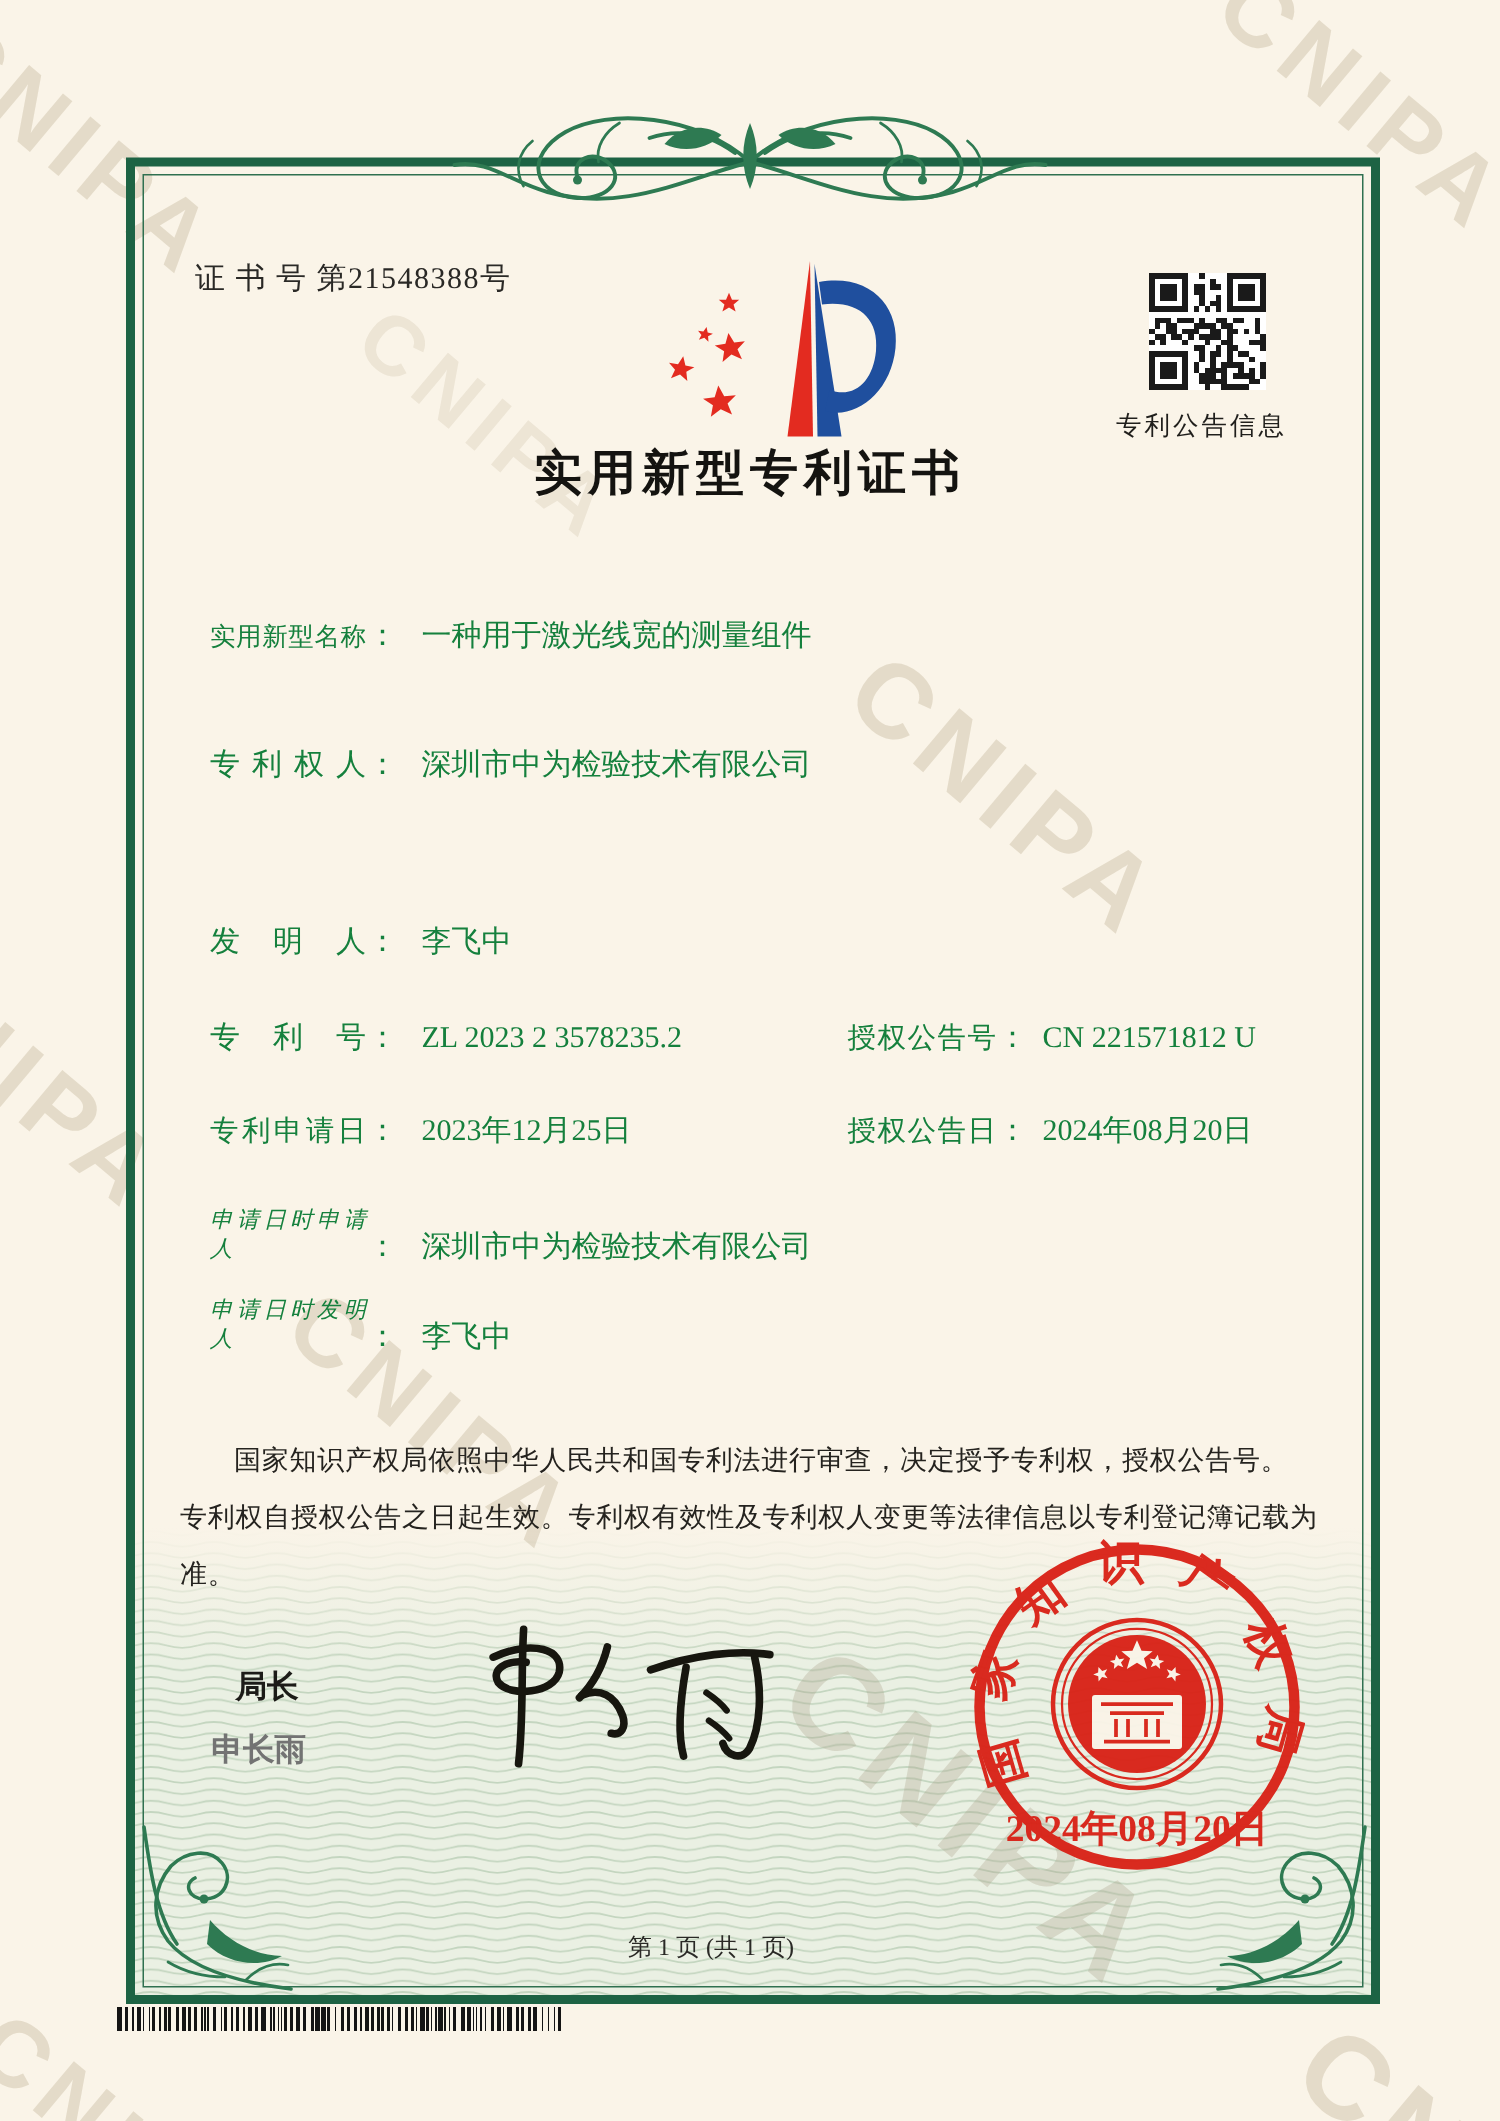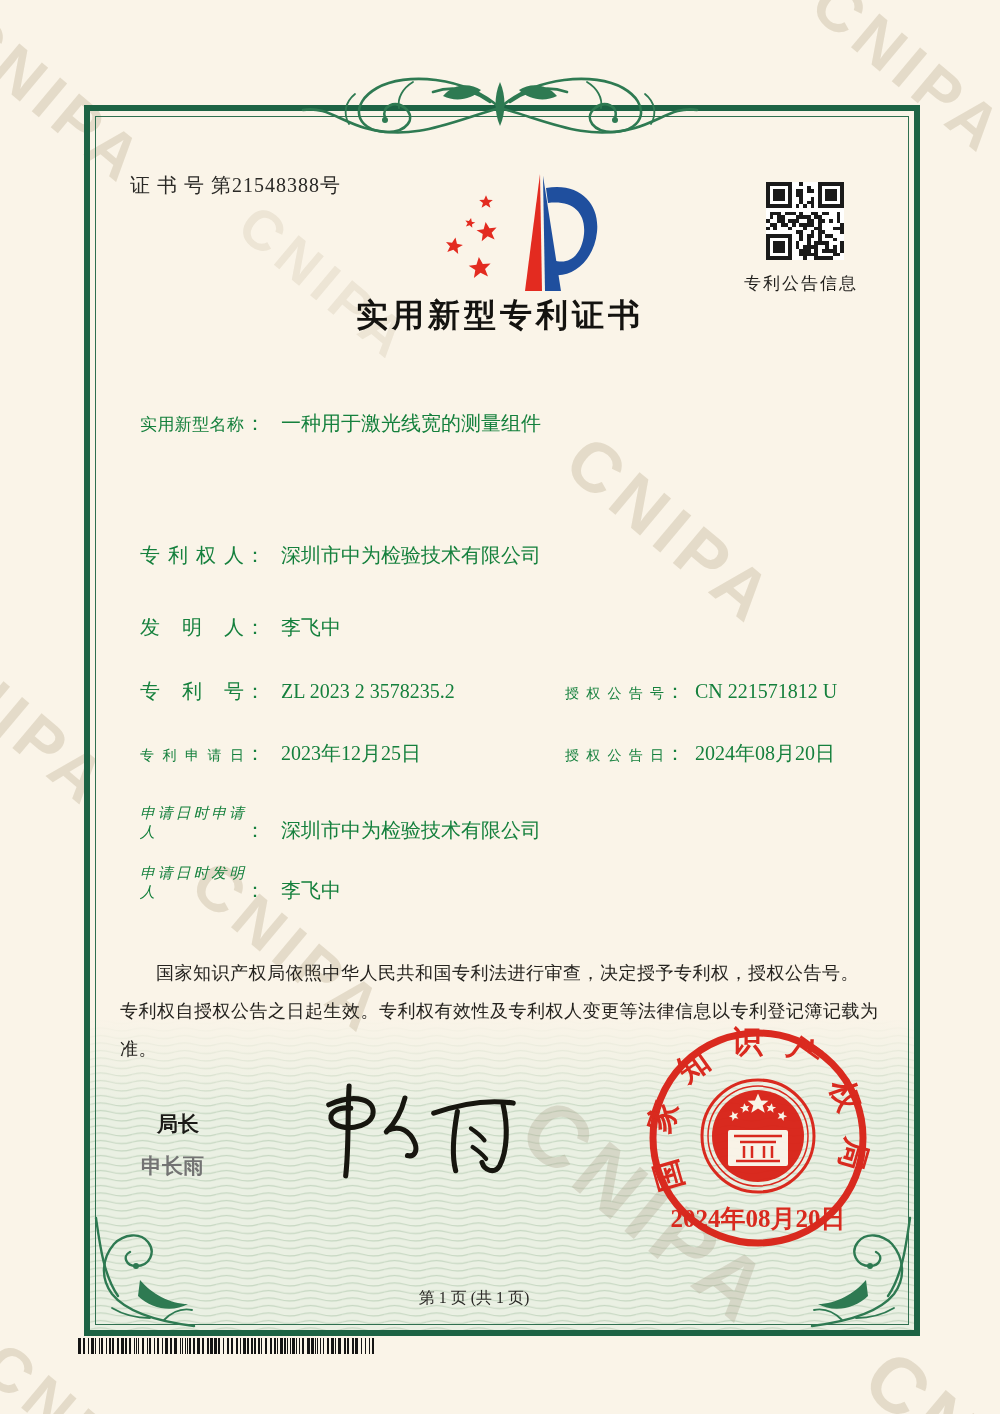--- a/index.html
+++ b/index.html
@@ -40,21 +40,21 @@
   }
   
   .row{position:absolute;left:140px;width:745px;z-index:4;font-size:20px;color:#15803d;}
   .lab{display:inline-block;width:104px;text-align:justify;text-align-last:justify;vertical-align:baseline;}
   .lab.s6{font-size:17px;}
   .lab.s7{font-size:15px;font-style:italic;}
   .col{margin-left:1px;}
   .val{margin-left:16px;}
   .cell{display:inline-block;width:425px;vertical-align:top;}
   .cell2{display:inline-block;vertical-align:top;}
-  .lab2{display:inline-block;width:99px;font-size:14px;text-align:justify;text-align-last:justify;}
+  .lab2{display:inline-block;width:99px;font-size:19px;text-align:justify;text-align-last:justify;}
   .val2{margin-left:10px;}
   .addr2{margin-left:121px;padding-left:16px;line-height:32px;}
   
   .statement{position:absolute;left:120px;top:954px;width:764px;z-index:4;font-size:18px;line-height:38px;letter-spacing:0.5px;color:#25231f;}
   .statement .l1{text-indent:36px;}
   
   .sig-title{position:absolute;left:157px;top:1110px;z-index:4;font-family:"Liberation Sans","DejaVu Sans",sans-serif;font-weight:600;font-size:21px;color:#1c1b18;}
   .sig-name{position:absolute;left:141px;top:1152px;z-index:4;font-family:"Liberation Sans","DejaVu Sans",sans-serif;font-weight:600;font-size:21px;color:#737373;}
   .sig-img{position:absolute;left:300px;top:1072px;z-index:4;}
   
@@ -296,21 +296,21 @@
     <rect x="1" y="15" width="5" height="5" fill="#ffffff"></rect>
     <rect x="2" y="16" width="3" height="3" fill="#1a1a1a"></rect>
   </svg>
 <div class="qr-caption">专利公告信息</div>
 
 <div class="title">实用新型专利证书</div>
 
 <div class="row" style="top:410px;">
   <span class="lab s6">实用新型名称</span><span class="col">：</span><span class="val">一种用于激光线宽的测量组件</span>
 </div>
-<div class="row" style="top:496px;margin-top:46px;">
+<div class="row" style="top:496px;">
   <span class="lab">专利权人</span><span class="col">：</span><span class="val">深圳市中为检验技术有限公司</span>
 </div>
 <div class="row" style="top:556px;">
 </div>
 <div class="row" style="top:614px;">
   <span class="lab">发明人</span><span class="col">：</span><span class="val">李飞中</span>
 </div>
 <div class="row" style="top:678px;">
   <span class="cell"><span class="lab">专利号</span><span class="col">：</span><span class="val">ZL 2023 2 3578235.2</span></span><span class="cell2"><span class="lab2">授权公告号</span><span class="col">：</span><span class="val2">CN 221571812 U</span></span>
 </div>

